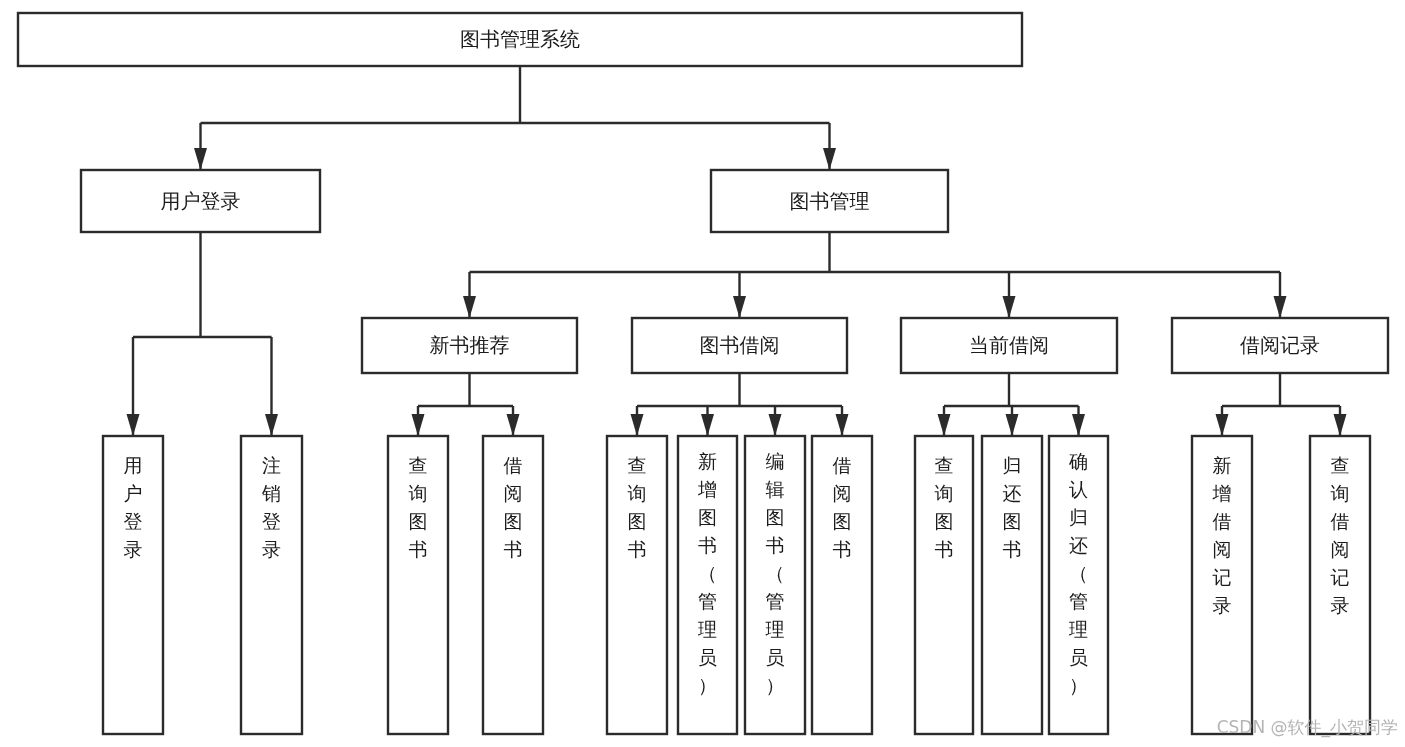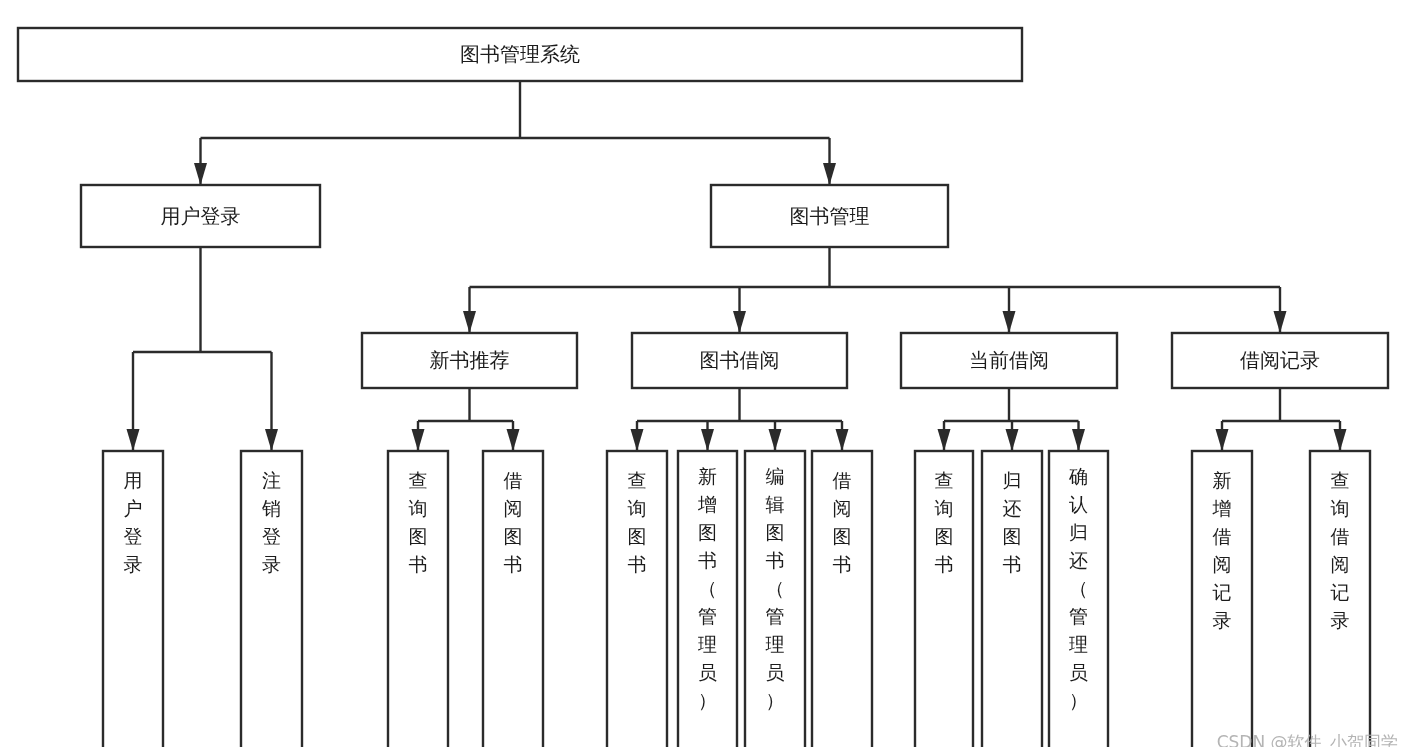--- a/index.html
+++ b/index.html
@@ -12,21 +12,20 @@
     width: 1405px;
     height: 747px;
     overflow: hidden;
     font-family: "DejaVu Sans", "Liberation Sans", sans-serif;
   }
   #diagram-root {
     position: relative;
     width: 1405px;
     height: 688px;
     background: #ffffff;
-    margin-top: 15px;
   }
   svg.diagram-canvas {
     position: absolute;
     top: 0;
     left: 0;
     width: 1405px;
     height: 747px;
     display: block;
   }
   .node-box {

